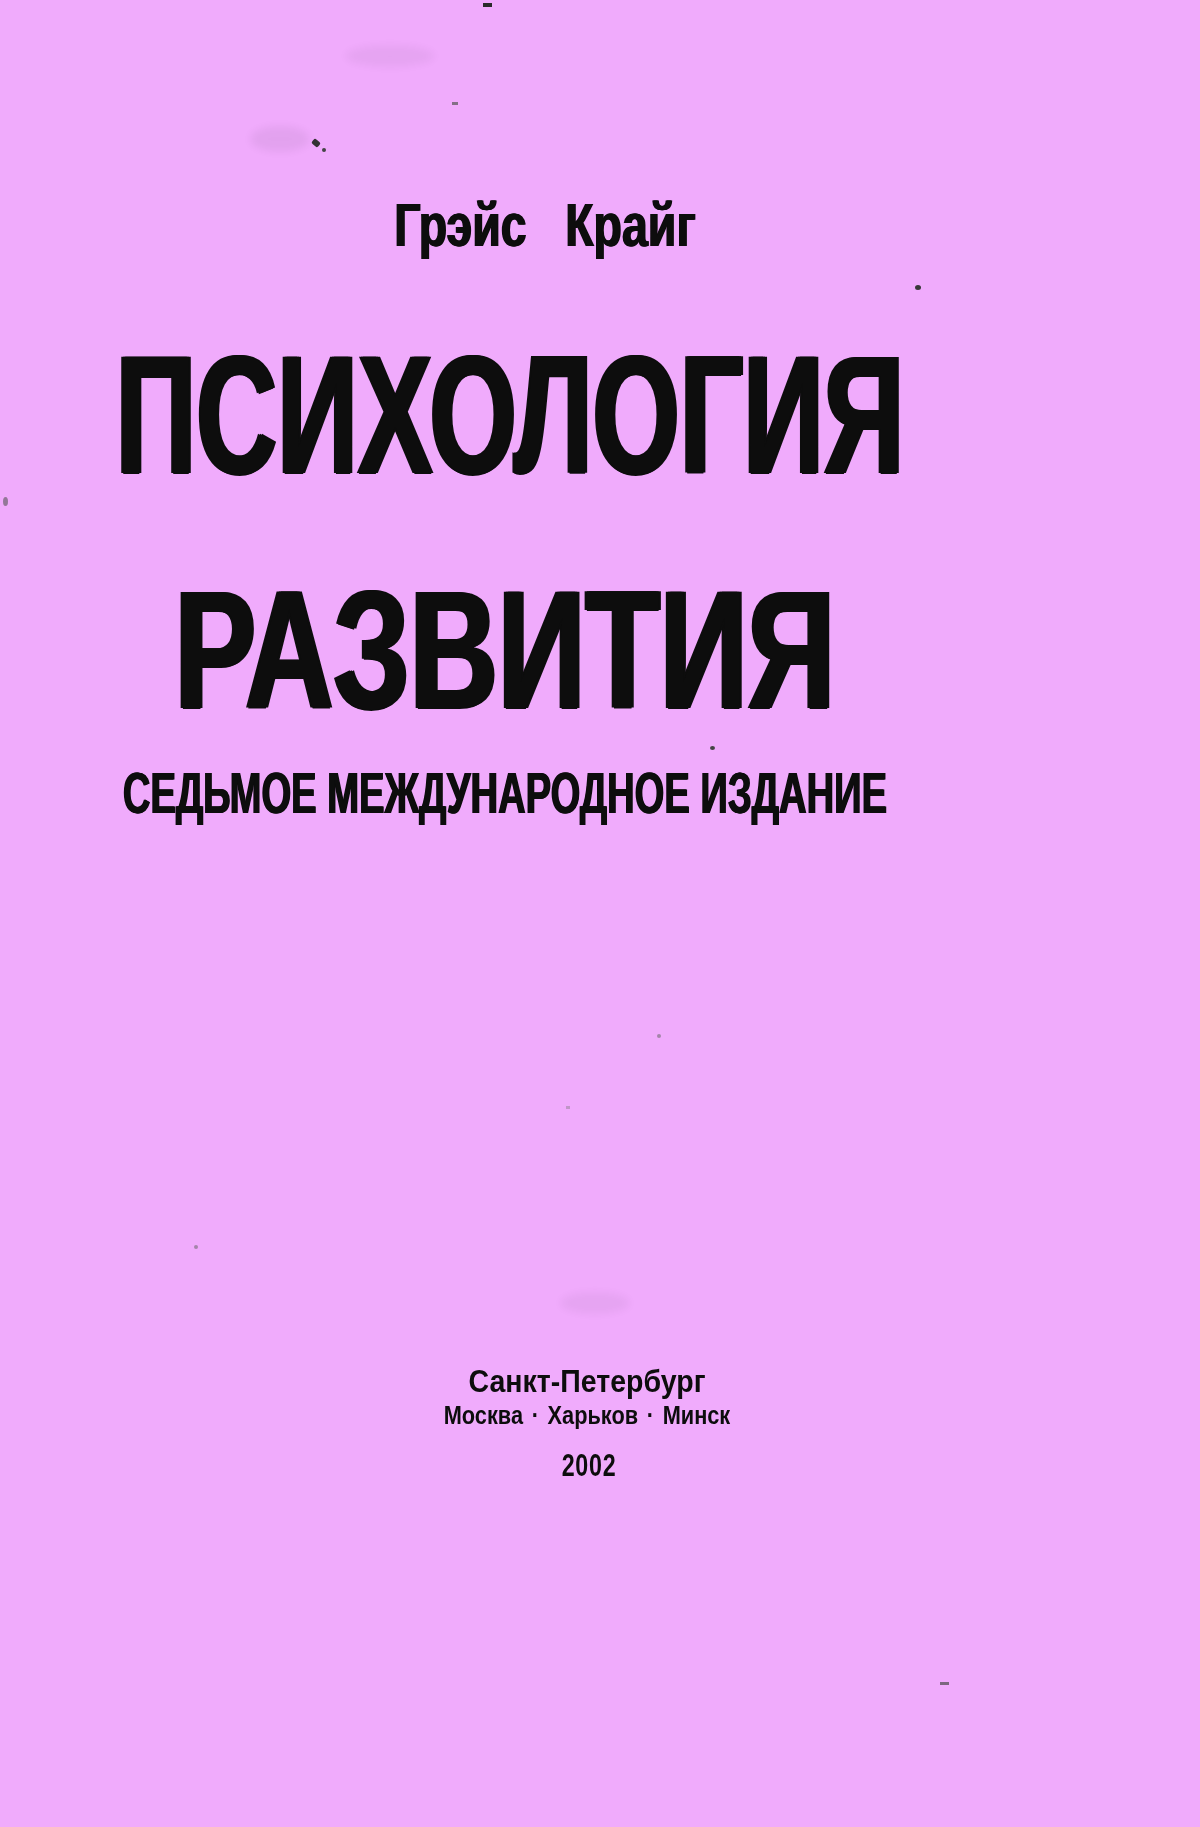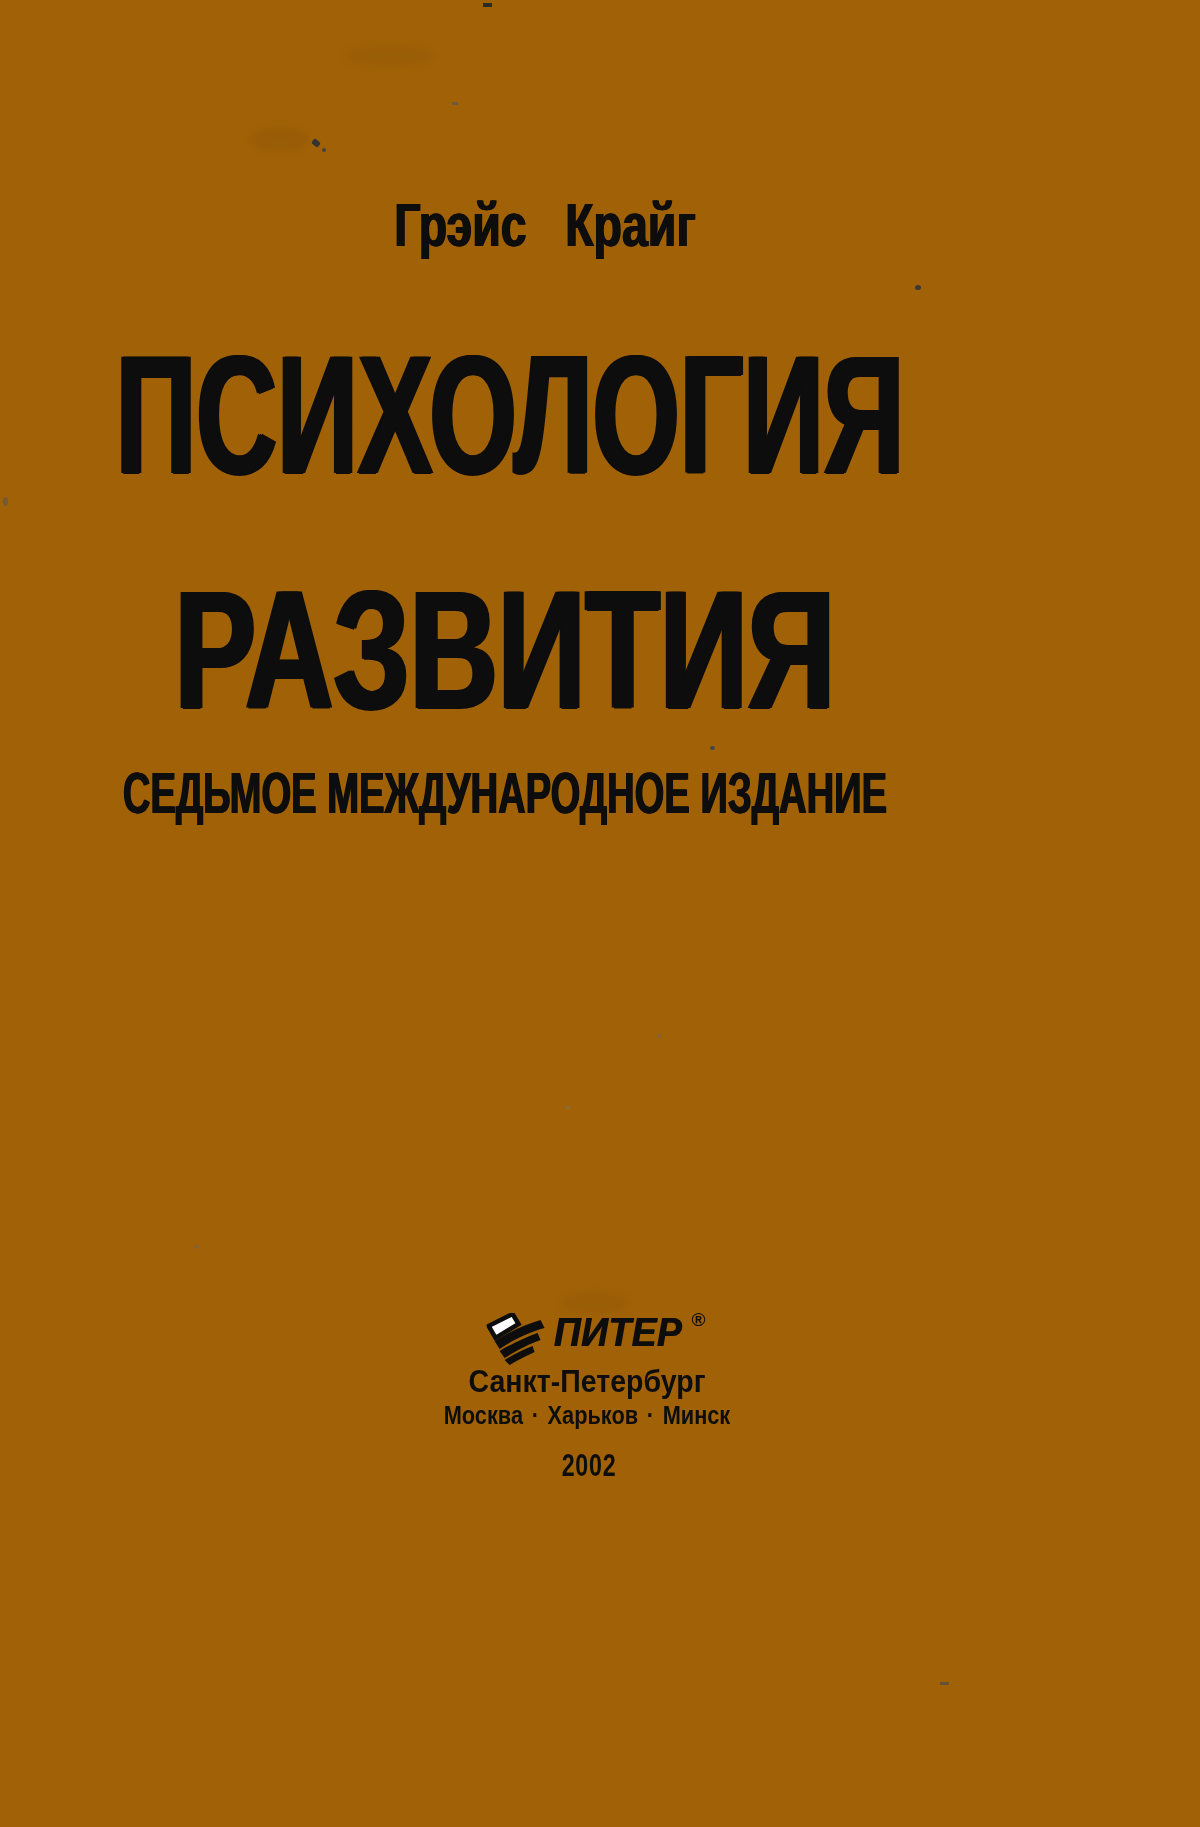--- a/index.html
+++ b/index.html
@@ -1,21 +1,21 @@
 <!DOCTYPE html>
 <html><head>
 <meta charset="utf-8">
 <style>
   html, body { margin: 0; padding: 0; background: #e8e8e8; }
   .page {
     position: relative;
     width: 1200px;
     height: 1827px;
     margin: 0 auto;
-    background: #a16207;
+    background: #f0abfc;
     overflow: hidden;
     font-family: "Liberation Sans", sans-serif;
     color: #0d0d0d;
   }
   .abs {
     position: absolute;
     left: 50%;
     white-space: nowrap;
     line-height: 1;
     transform-origin: center top;
@@ -102,30 +102,20 @@
 <div class="page">
 
   <div class="abs author">Грэйс Крайг</div>
 
   <div class="abs title title-1">ПСИХОЛОГИЯ</div>
 
   <div class="abs title title-2">РАЗВИТИЯ</div>
 
   <div class="abs subtitle">СЕДЬМОЕ МЕЖДУНАРОДНОЕ ИЗДАНИЕ</div>
 
-  <div class="abs logo-row">
-    <svg class="logo-icon" viewBox="0 0 64 52" xmlns="http://www.w3.org/2000/svg" aria-hidden="true">
-      <path d="M2 13 L26 1 L32 11 L9 25 Z" fill="#ffffff" stroke="#0d0d0d" stroke-width="4.5" stroke-linejoin="miter"></path>
-      <path d="M8 28 C 24 18, 40 11, 54 7 L58 15 C 42 19, 25 28, 13 36 Z" fill="#0d0d0d"></path>
-      <path d="M13 38 C 26 30, 40 24, 51 20 L54 27 C 42 31, 28 39, 18 45 Z" fill="#0d0d0d"></path>
-      <path d="M18 47 C 28 41, 38 36, 46 33 L48 39 C 39 43, 30 48, 23 52 Z" fill="#0d0d0d"></path>
-    </svg>
-    <span class="logo-text">ПИТЕР</span>
-    <span class="logo-reg">®</span>
-  </div>
 
   <div class="abs city-main">Санкт-Петербург</div>
 
   <div class="abs cities">Москва · Харьков · Минск</div>
 
   <div class="abs year">2002</div>
 
   <i class="speck" style="top:3px;left:483px;width:9px;height:4px;background:#2a2a2a;"></i>
   <i class="speck" style="top:102px;left:452px;width:6px;height:3px;background:#555;opacity:.7;"></i>
   <i class="speck" style="top:140px;left:312px;width:8px;height:6px;background:#333;border-radius:2px;transform:rotate(40deg);"></i>

